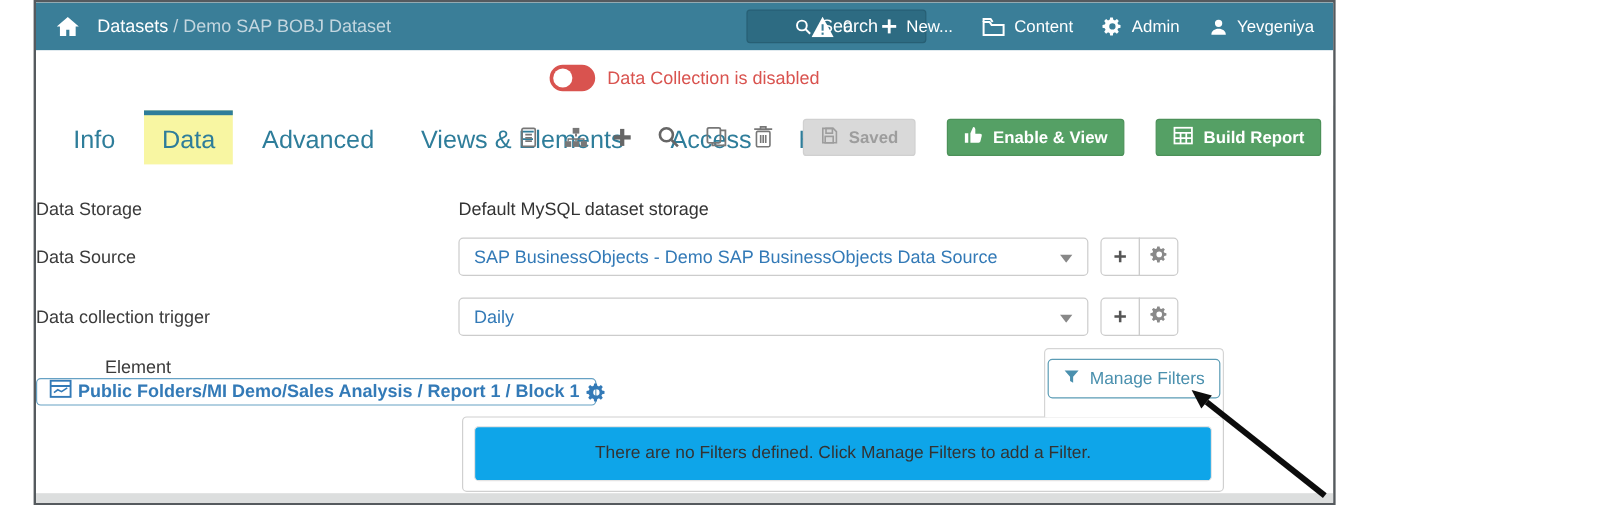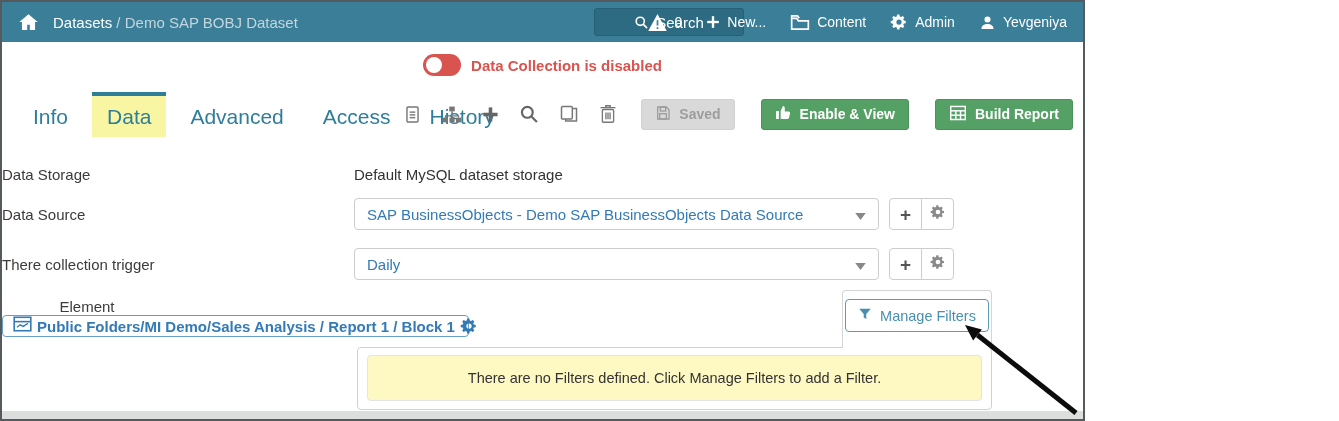--- a/index.html
+++ b/index.html
@@ -1,20 +1,20 @@
 <!DOCTYPE html>
 <html><head>
 <meta charset="utf-8">
 <style>
   * { margin:0; padding:0; box-sizing:border-box; }
   html,body { background:#ffffff; }
   body { font-family:"Liberation Sans", sans-serif; }
   .frame {
     position:relative; width:1085px; height:421px;
-    border:2px solid #555a5e; background:#ffffff; overflow:hidden;
+    border:2px solid #555a5e; background:#ffffff; overflow:hidden;margin-left:28px;
   }
   
   .header {
     position:absolute; top:0; left:0; right:0; height:40px;
     background:#3a7e98; display:flex; align-items:center; color:#fff;
   }
   .header svg { display:block; }
   .home { margin-left:16px; cursor:pointer; }
   .crumb { margin-left:14px; font-size:15px; }
   .crumb .muted { color:#c3d6df; }
@@ -23,21 +23,21 @@
     background:#2d6b82; border:1px solid #275f74; border-radius:3px;
     display:flex; align-items:center; justify-content:center; gap:7px;
     color:#fff; font-size:15px; cursor:pointer;
   }
   .hdr-right { position:absolute; right:16px; top:0; height:40px; display:flex; align-items:center; gap:24px; font-size:14px; }
   .hdr-item { display:flex; align-items:center; gap:7px; cursor:pointer; white-space:nowrap; }
   
   .banner { position:absolute; top:40px; left:0; right:0; height:46px; display:flex; align-items:center; justify-content:center; gap:10px; background:#fff; }
   .toggle { width:38px; height:22px; border-radius:11px; background:#d9534f; position:relative; cursor:pointer; }
   .toggle .knob { position:absolute; left:3px; top:3px; width:16px; height:16px; border-radius:50%; background:#fff; }
-  .banner .msg { color:#d9534f; font-weight:bold; font-size:15px; }
+  .banner .msg { color:#d9534f; font-weight:normal; font-size:15px; }
   
   .tabs { position:absolute; top:90px; left:16px; height:45px; display:flex; align-items:stretch; gap:9px; }
   .tab { display:flex; align-items:center; padding:0 15px; color:#2e7d9a; font-size:21px; cursor:pointer; border-top:4px solid transparent; }
   .tab.active { background:#f8f6a2; border-top:4px solid #2e7d9a; }
   
   .toolbar { position:absolute; top:96px; right:10px; height:32px; display:flex; align-items:center; gap:20px; }
   .tool-icon { color:#777; cursor:pointer; display:flex; align-items:center; }
   .btn { height:31px; border-radius:3px; display:flex; align-items:center; gap:8px; padding:0 13px; font-size:14px; font-weight:bold; cursor:pointer; white-space:nowrap; }
   .btn.disabled { background:#d9d9d9; color:#9d9d9d; border:1px solid #d0d0d0; cursor:default; margin-left:4px; }
   .btn.green { background:#55a065; border:1px solid #4c9159; color:#fff; margin-left:6px; }
@@ -70,21 +70,21 @@
   .manage-btn {
     height:33px; border:1px solid #5b9cb5; border-radius:4px; background:#fff; color:#4a90ae;
     display:flex; align-items:center; gap:8px; padding:0 12px; font-size:14.5px; cursor:pointer; white-space:nowrap;
   }
   .filters-panel {
     position:absolute; left:355px; top:345px; width:635px; height:63px;
     border:1px solid #d0d0d0; border-radius:4px; background:#fff; z-index:1;
   }
   .filters-msgbox {
     position:absolute; left:9px; right:9px; top:7px; bottom:8px;
-    background:#fef9c3; border:1px solid #e4e4e4; border-radius:4px;
+    background:#0ea5e9; border:1px solid #e4e4e4; border-radius:4px;
     display:flex; align-items:center; justify-content:center; color:#333; font-size:14.5px;
   }
   .arrow-overlay { position:absolute; left:941px; top:314px; z-index:5; pointer-events:none; }
   .bottom-strip { position:absolute; left:0; right:0; bottom:0; height:8px; background:#dcdede; }
 </style>
 </head>
 <body>
 
 <div class="frame">
 
@@ -158,20 +158,21 @@
     <span class="toggle">
         <span class="knob"></span>
       </span>
     <span class="msg">Data Collection is disabled</span>
   </div>
 
   <div class="tabs">
     <div class="tab">Info</div>
     <div class="tab active">Data</div>
     <div class="tab">Advanced</div>
+    <div class="tab">Views &amp; Elements</div>
     <div class="tab">Access</div>
     <div class="tab">History</div>
   </div>
 
   <div class="toolbar">
     <span class="tool-icon">
       <svg width="19" height="19" viewBox="0 0 24 24" fill="none" stroke="currentColor" stroke-width="1.8">
           <rect x="5" y="2.5" width="14" height="19" rx="1.5"></rect>
           <line x1="8.5" y1="9" x2="15.5" y2="9"></line>
           <line x1="8.5" y1="12.5" x2="15.5" y2="12.5"></line>
@@ -270,21 +271,21 @@
         <span>
           <svg width="16" height="16" viewBox="0 0 24 24" fill="currentColor" fill-rule="evenodd">
               <path d="M12 8.5a3.5 3.5 0 1 0 0 7 3.5 3.5 0 0 0 0-7zm9 5v-3l-2.6-.5a6.7 6.7 0 0 0-.8-1.8l1.5-2.2-2.1-2.1-2.2 1.5c-.6-.3-1.2-.6-1.8-.8L12.5 2h-3l-.5 2.6c-.6.2-1.2.5-1.8.8L5 3.9 2.9 6l1.5 2.2c-.3.6-.6 1.2-.8 1.8L1 10.5v3l2.6.5c.2.6.5 1.2.8 1.8L2.9 18 5 20.1l2.2-1.5c.6.3 1.2.6 1.8.8l.5 2.6h3l.5-2.6c.6-.2 1.2-.5 1.8-.8l2.2 1.5 2.1-2.1-1.5-2.2c.3-.6.6-1.2.8-1.8l2.6-.5z"></path>
             </svg>
         </span>
       </span>
     </div>
   </div>
 
   <div class="form-row" style="top:246px; height:32px;">
-    <span class="flabel">There collection trigger</span>
+    <span class="flabel">Data collection trigger</span>
     <div class="select">
       <span>Daily</span>
       <span class="caret">
         <svg width="11" height="7" viewBox="0 0 12 8" fill="#888">
             <path d="M0 0h12L6 8z"></path>
           </svg>
       </span>
     </div>
     <div class="btn-group">
       <span class="sq-btn first">

